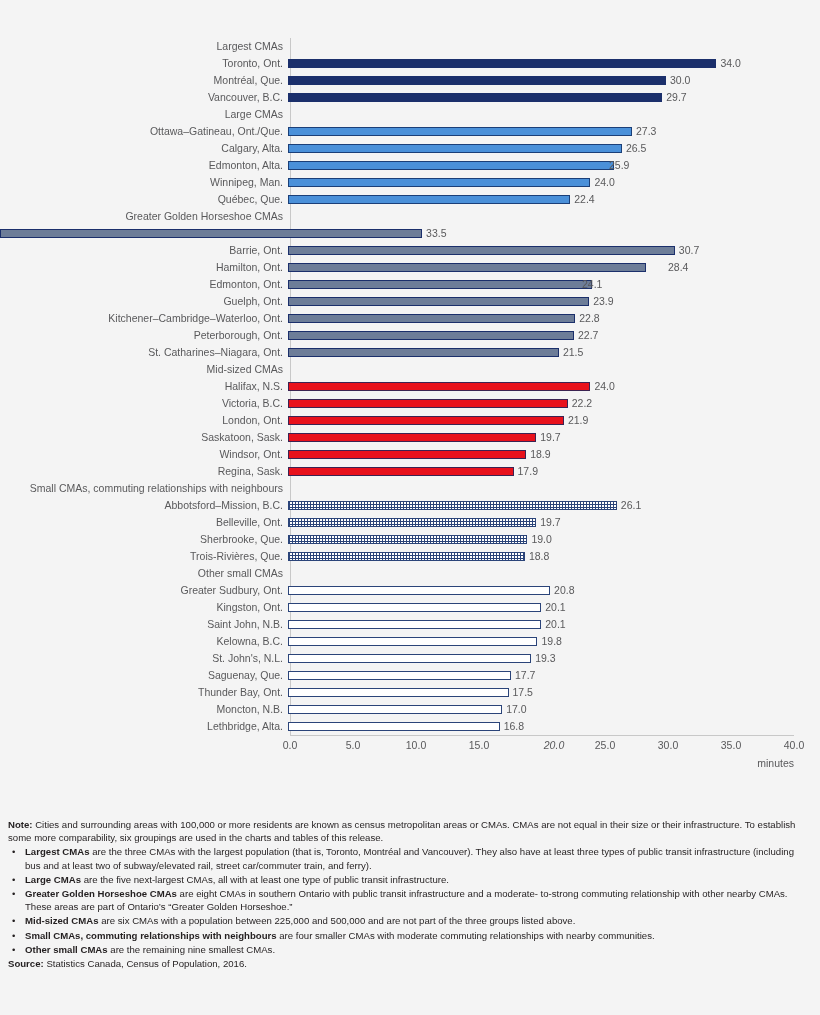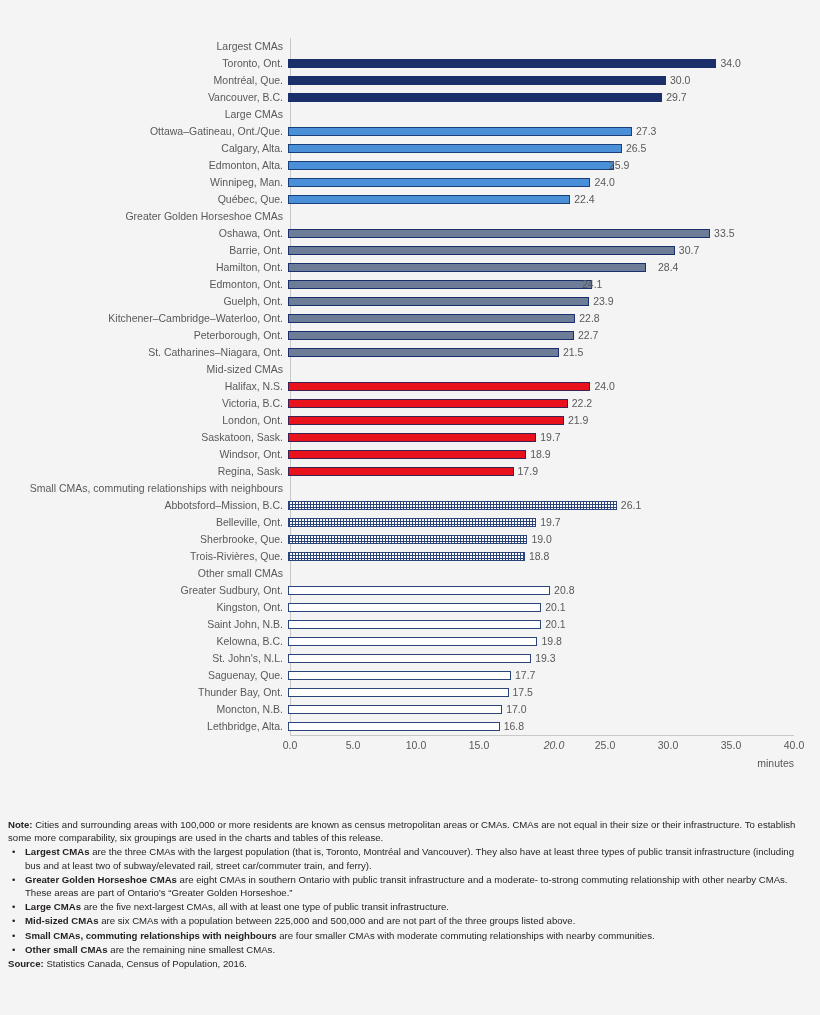--- a/index.html
+++ b/index.html
@@ -245,38 +245,37 @@
           <div class="bar-cell">
             <div class="bar s-large" style="width: 282.24px;"></div>
             <div class="bar-value" style="left: 282.24px;">22.4</div>
           </div>
         </div>
         <div class="row group">
           <div class="row-label">Greater Golden Horseshoe CMAs</div>
           <div class="bar-cell"></div>
         </div>
         <div class="row">
-          <div class="row-label">Oshawa, Ont.</div>
           <div class="bar-cell">
             <div class="bar s-ggh" style="width: 422.1px;"></div>
             <div class="bar-value" style="left: 422.1px;">33.5</div>
           </div>
         </div>
         <div class="row">
           <div class="row-label">Barrie, Ont.</div>
           <div class="bar-cell">
             <div class="bar s-ggh" style="width: 386.82px;"></div>
             <div class="bar-value" style="left: 386.82px;">30.7</div>
           </div>
         </div>
         <div class="row">
           <div class="row-label">Hamilton, Ont.</div>
           <div class="bar-cell">
             <div class="bar s-ggh" style="width: 357.84px;"></div>
-            <div class="bar-value" style="left: 366px; text-align: center;">28.4</div>
+            <div class="bar-value" style="left: 376px; text-align: center;">28.4</div>
           </div>
         </div>
         <div class="row">
           <div class="row-label">Edmonton, Ont.</div>
           <div class="bar-cell">
             <div class="bar s-ggh" style="width: 303.66px;"></div>
             <div class="bar-value" style="left: 290px;">24.1</div>
           </div>
         </div>
         <div class="row">
@@ -467,22 +466,22 @@
       </div>
     <div id="x-axis-title" style="top: 757px;">minutes</div>
   </div>
 
   <div id="notes">
     <p>
       <span class="note-label">Note:</span><span> Cities and surrounding areas with 100,000 or more residents are known as census metropolitan areas or CMAs. CMAs are not equal in their size or their infrastructure. To establish some more comparability, six groupings are used in the charts and tables of this release.</span>
     </p>
     <ul class="bullets" id="note-bullets">
         <li><span class="term">Largest CMAs</span><span> are the three CMAs with the largest population (that is, Toronto, Montréal and Vancouver). They also have at least three types of public transit infrastructure (including bus and at least two of subway/elevated rail, street car/commuter train, and ferry).</span></li>
+        <li><span class="term">Large CMAs</span><span> are the five next-largest CMAs, all with at least one type of public transit infrastructure.</span></li>
         <li><span class="term">Greater Golden Horseshoe CMAs</span><span> are eight CMAs in southern Ontario with public transit infrastructure and a moderate- to-strong commuting relationship with other nearby CMAs. These areas are part of Ontario’s “Greater Golden Horseshoe.”</span></li>
-        <li><span class="term">Large CMAs</span><span> are the five next-largest CMAs, all with at least one type of public transit infrastructure.</span></li>
         <li><span class="term">Mid-sized CMAs</span><span> are six CMAs with a population between 225,000 and 500,000 and are not part of the three groups listed above.</span></li>
         <li><span class="term">Small CMAs, commuting relationships with neighbours</span><span> are four smaller CMAs with moderate commuting relationships with nearby communities.</span></li>
         <li><span class="term">Other small CMAs</span><span> are the remaining nine smallest CMAs.</span></li>
       </ul>
     <p id="source">
       <span class="note-label">Source:</span><span> Statistics Canada, Census of Population, 2016.</span>
     </p>
   </div>
 
 </div>

